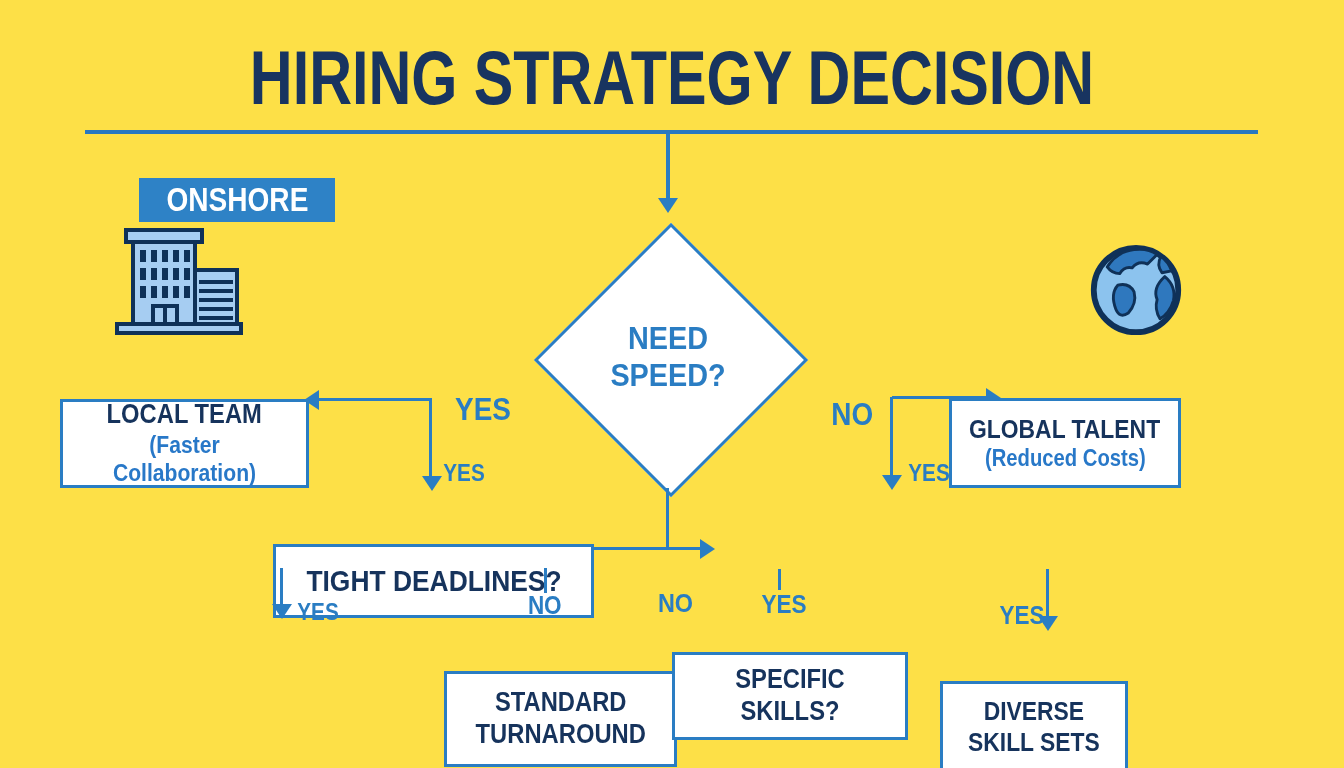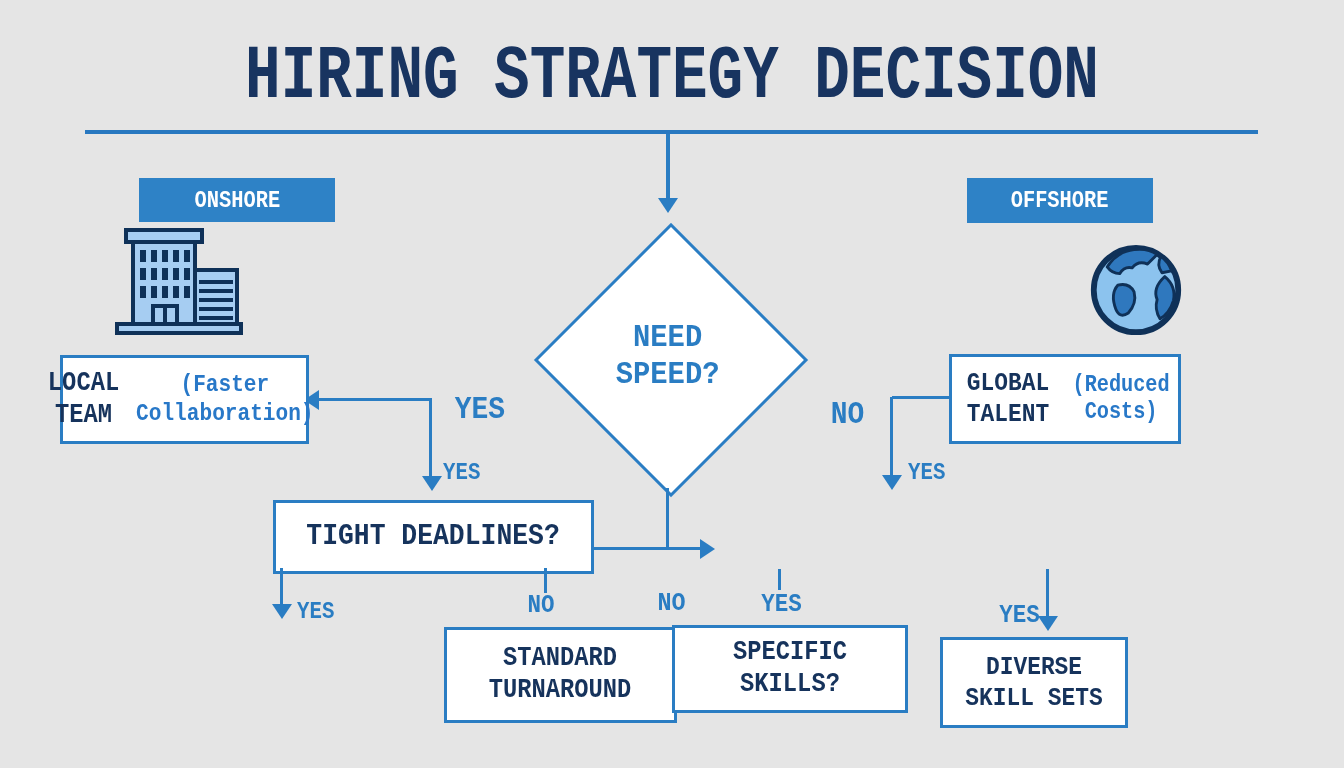--- a/index.html
+++ b/index.html
@@ -1,39 +1,39 @@
 <!DOCTYPE html>
 <html><head>
 <meta charset="utf-8">
 <style>
   html,body{margin:0;padding:0;background:#fbfcfd;}
   #app{position:relative;width:1344px;height:768px;overflow:hidden;
-       font-family:Liberation Mono, monospace;background:#e5e5e5;}
+       font-family:Liberation Sans, sans-serif;background:#fde047;}
 
   
   .title{position:absolute;left:0;right:0;top:34px;text-align:center;
          color:#183460;font-weight:bold;font-size:76px;letter-spacing:0px;
          transform:scaleX(0.78);white-space:nowrap;}
   .rule{position:absolute;left:85px;top:130px;width:1173px;height:4px;background:#2878c0;}
 
   
   .line{position:absolute;background:#2a7dc3;}
   .ah{position:absolute;width:0;height:0;}
   .ah-down{border-left:10px solid transparent;border-right:10px solid transparent;border-top:15px solid #2a7dc3;}
   .ah-left{border-top:10px solid transparent;border-bottom:10px solid transparent;border-right:15px solid #2a7dc3;}
   .ah-right{border-top:10px solid transparent;border-bottom:10px solid transparent;border-left:15px solid #2a7dc3;}
 
   
   .banner{position:absolute;background:#2e82c6;color:#fff;display:flex;align-items:center;
-          justify-content:center;font-weight:bold;font-size:24px;}
+          justify-content:center;font-weight:bold;font-size:33px;}
   .banner .t{transform:scaleX(0.85);}
 
   
   .box{position:absolute;background:#ffffff;border:3px solid #2a7dc3;display:flex;
-       flex-direction:row;align-items:center;justify-content:center;text-align:center;}
+       flex-direction:column;align-items:center;justify-content:center;text-align:center;margin-top:44px;}
   .box .t{font-weight:bold;color:#16335c;white-space:pre-line;line-height:1.18;transform:scaleX(0.88);}
   .box .sub{color:#2878c8;}
 
   
   .diamond{position:absolute;left:574px;top:263px;width:188px;height:188px;background:#ffffff;
            border:3px solid #2a7dc3;transform:rotate(45deg);}
   .diamond-label{position:absolute;left:574px;top:263px;width:188px;height:188px;display:flex;
            align-items:center;justify-content:center;text-align:center;color:#2a7dc3;
            font-weight:bold;font-size:32px;line-height:1.15;white-space:pre-line;}
   .diamond-label .t{transform:scaleX(0.9);}
@@ -50,23 +50,20 @@
 <div id="app">
 
   <div class="title">HIRING STRATEGY DECISION</div>
   <div class="rule"></div>
 
   <div class="line" style="left:666px;top:134px;width:4px;height:66px;"></div>
   <div class="ah ah-down" style="left:658px;top:198px;"></div>
 
   <div class="banner" style="left:139px;top:178px;width:196px;height:44px;">
     <span class="t">ONSHORE</span>
-  </div>
-  <div class="banner" style="left:967px;top:178px;width:186px;height:45px;">
-    <span class="t">OFFSHORE</span>
   </div>
 
   <svg class="icon" style="left:113px;top:226px;" width="132" height="110" viewBox="0 0 132 110">
     <rect x="80" y="44" width="44" height="56" fill="#a6cdf2" stroke="#0f3158" stroke-width="4"></rect>
     <rect x="86" y="54" width="34" height="4" fill="#0f3158"></rect>
     <rect x="86" y="63" width="34" height="4" fill="#0f3158"></rect>
     <rect x="86" y="72" width="34" height="4" fill="#0f3158"></rect>
     <rect x="86" y="81" width="34" height="4" fill="#0f3158"></rect>
     <rect x="86" y="90" width="34" height="4" fill="#0f3158"></rect>
     <rect x="20" y="14" width="62" height="86" fill="#a6cdf2" stroke="#0f3158" stroke-width="4"></rect>
@@ -151,21 +148,21 @@
   <div class="line" style="left:778px;top:569px;width:3px;height:21px;"></div>
   <div class="edge-label" style="left:759px;top:590px;font-size:25px;">YES</div>
   <div class="line" style="left:1046px;top:569px;width:3px;height:49px;"></div>
   <div class="ah ah-down" style="left:1038px;top:616px;"></div>
   <div class="edge-label" style="left:997px;top:601px;font-size:25px;">YES</div>
 
   <div class="box" style="left:444px;top:627px;width:227px;height:90px;">
     <span class="t" style="font-size:27px;">STANDARD
 TURNAROUND</span>
   </div>
-  <div class="box" style="left:672px;top:625px;width:230px;height:82px;">
+  <div class="box" style="left:672px;top:608px;width:230px;height:82px;">
     <span class="t" style="font-size:27px;">SPECIFIC SKILLS?</span>
   </div>
   <div class="box" style="left:940px;top:637px;width:182px;height:85px;">
     <span class="t" style="font-size:26px;">DIVERSE
 SKILL SETS</span>
   </div>
 
 </div>
 
 </body></html>

